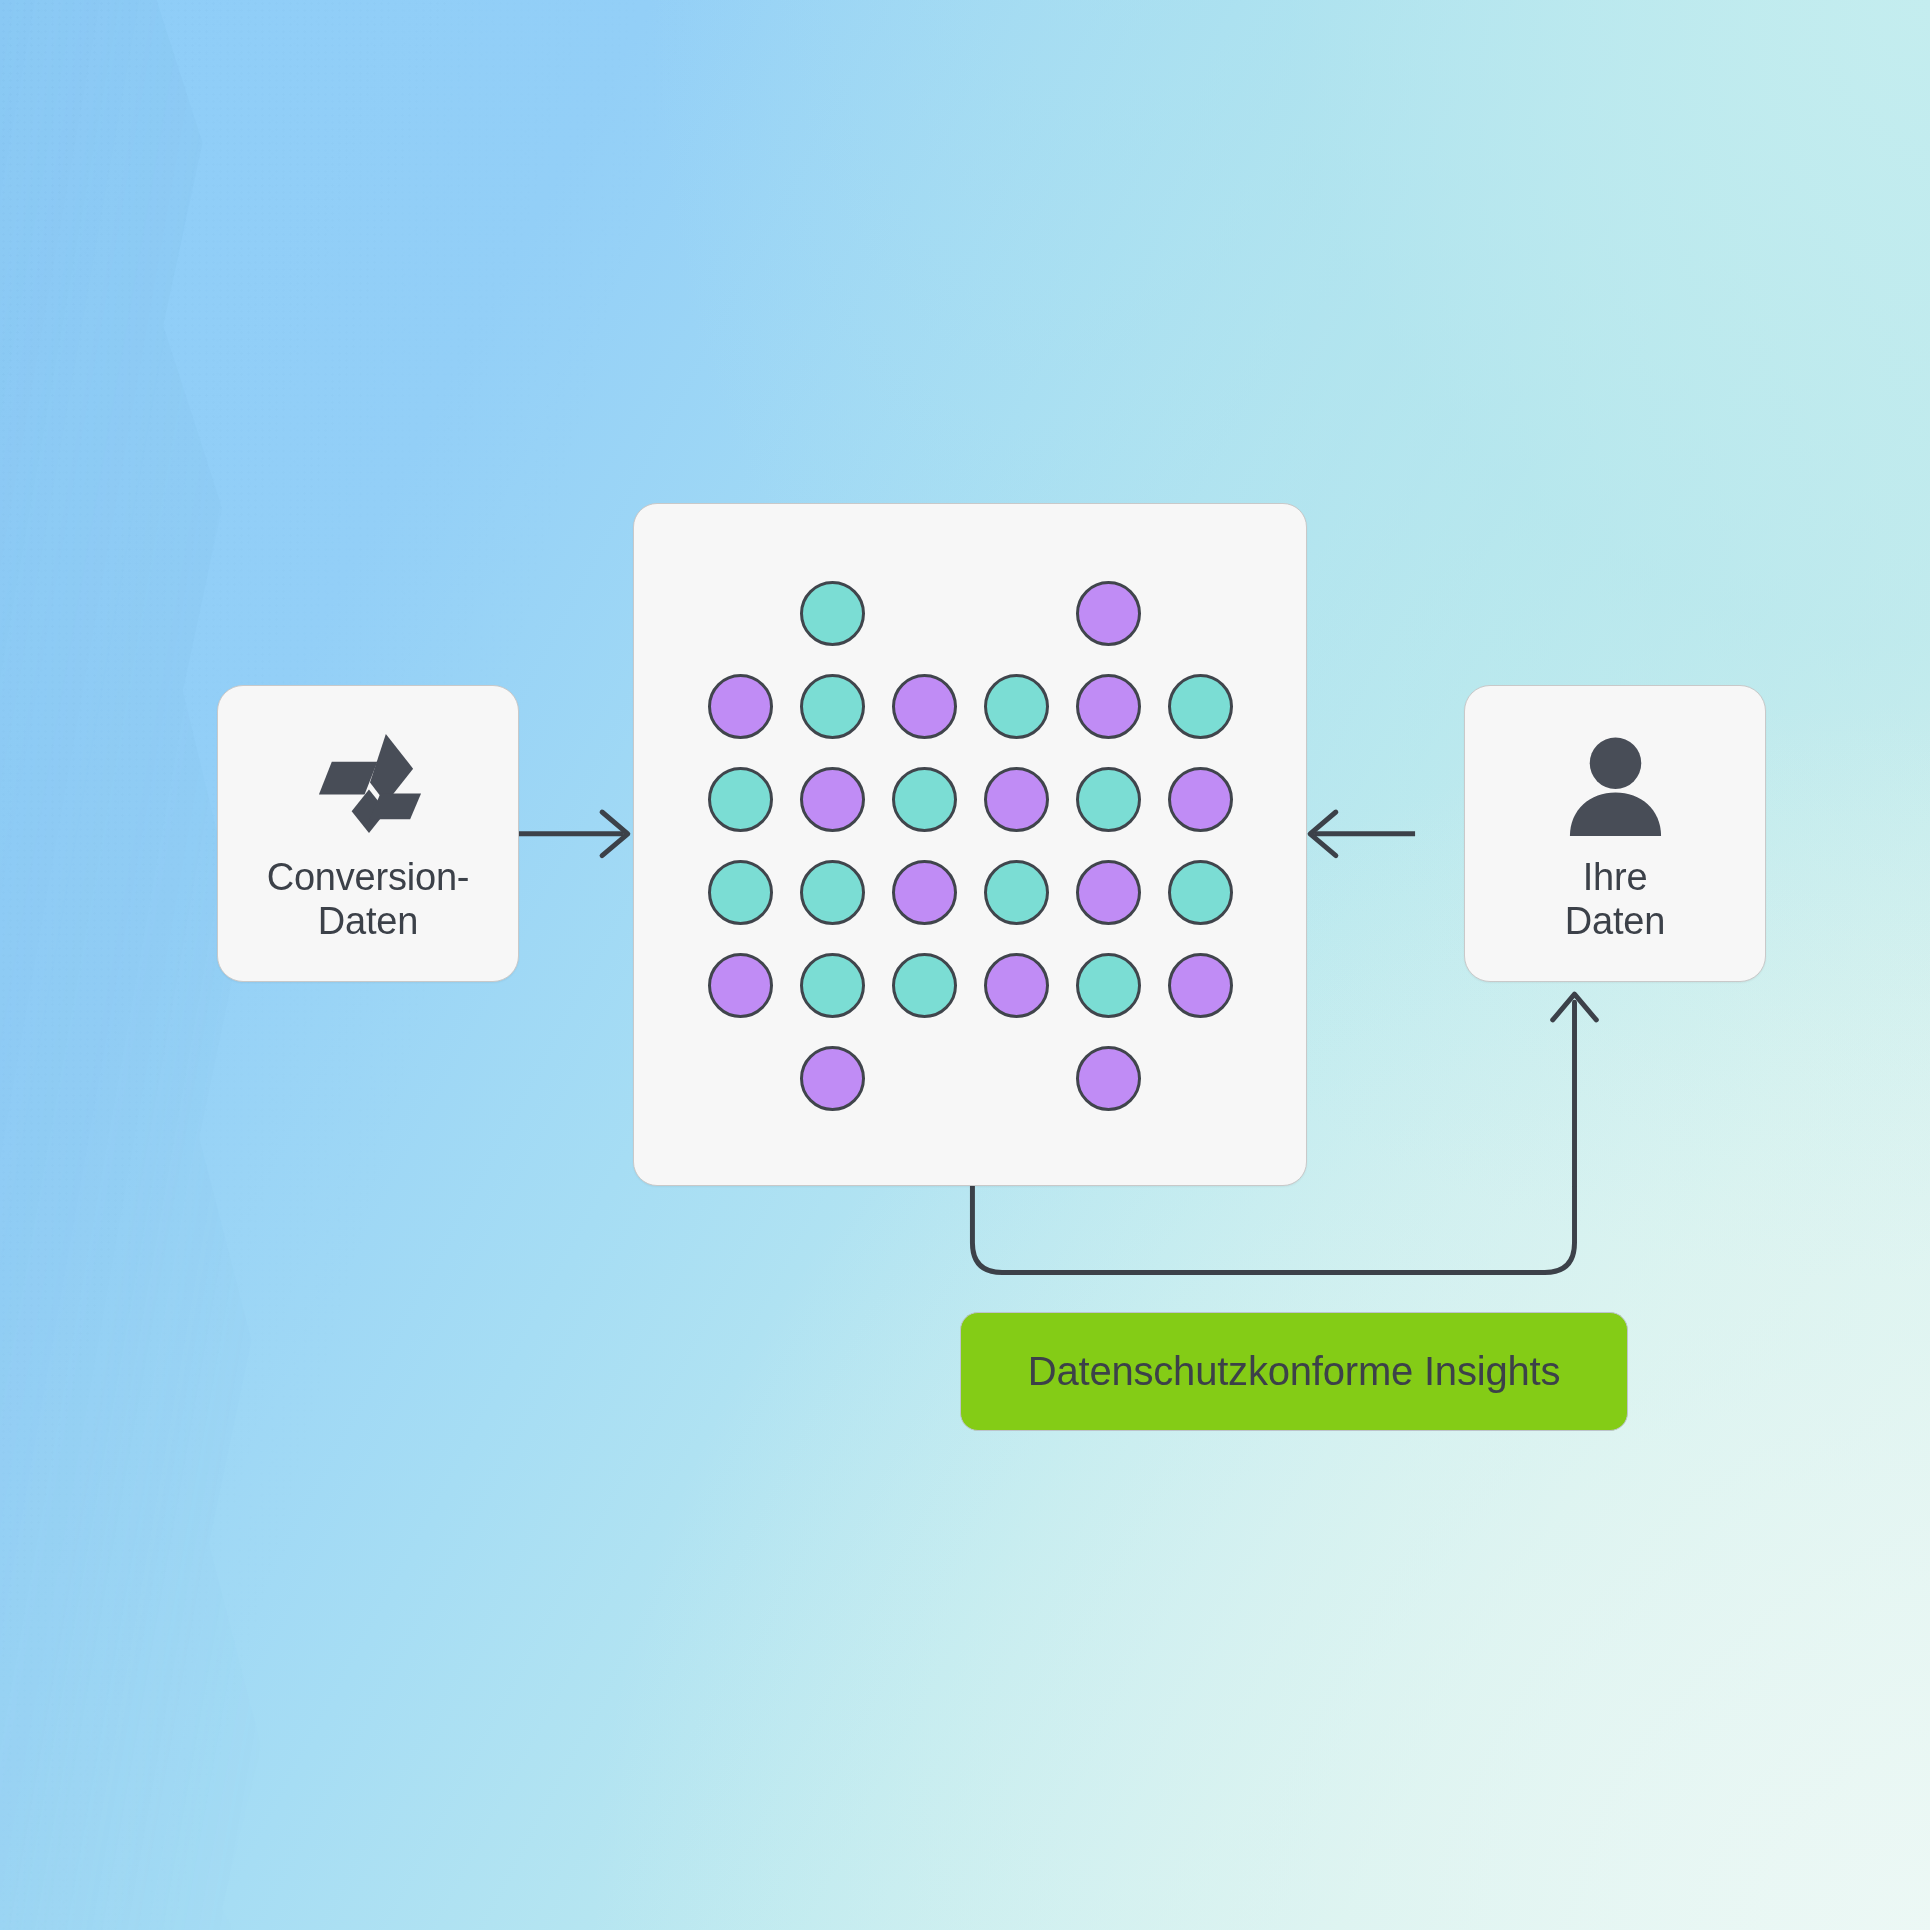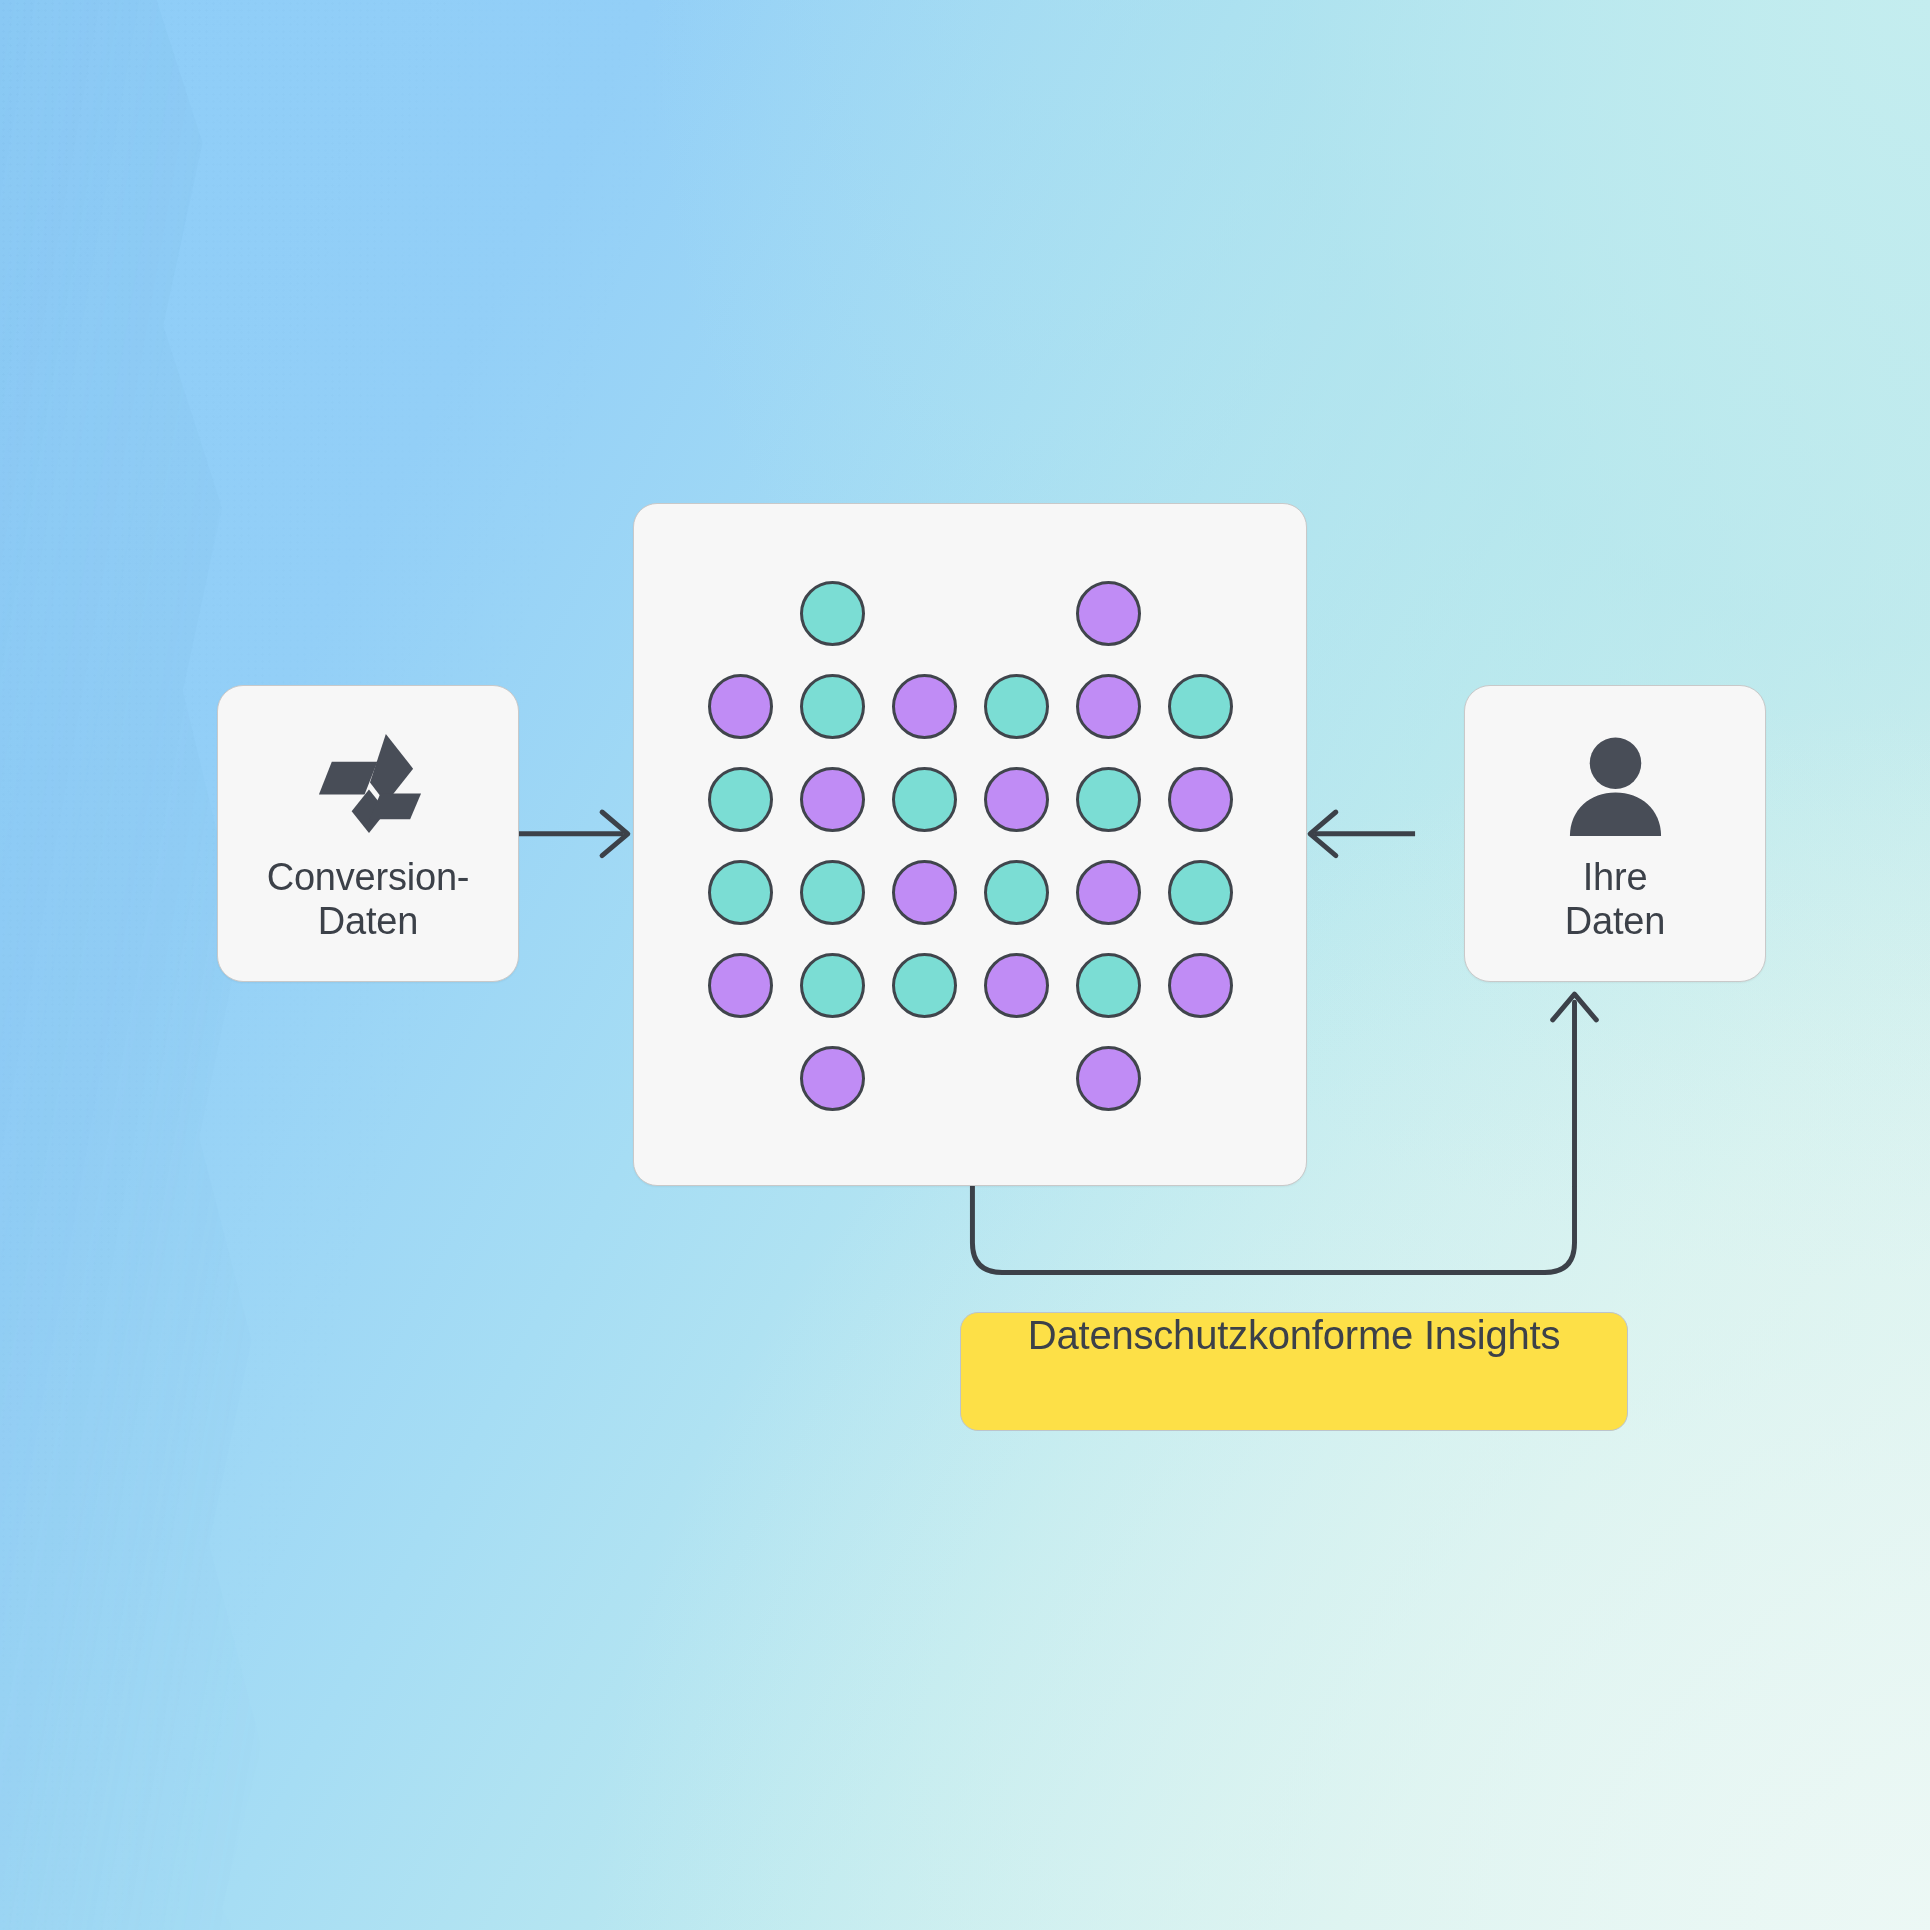--- a/index.html
+++ b/index.html
@@ -122,24 +122,25 @@
     box-sizing: border-box;
   }
 
   
   #insights-box {
     position: absolute;
     left: 960px;
     top: 1312px;
     width: 668px;
     height: 119px;
-    background: #fde047;
+    background: #84cc16;
     border: 1.5px solid #BCC4CC;
     border-radius: 18px;
     display: flex;
+    align-items: center;
     justify-content: center;
     box-sizing: border-box;
   }
   #insights-label {
     font-size: 40px;
     color: #3C4149;
     letter-spacing: -0.2px;
   }
 </style>
 </head>

